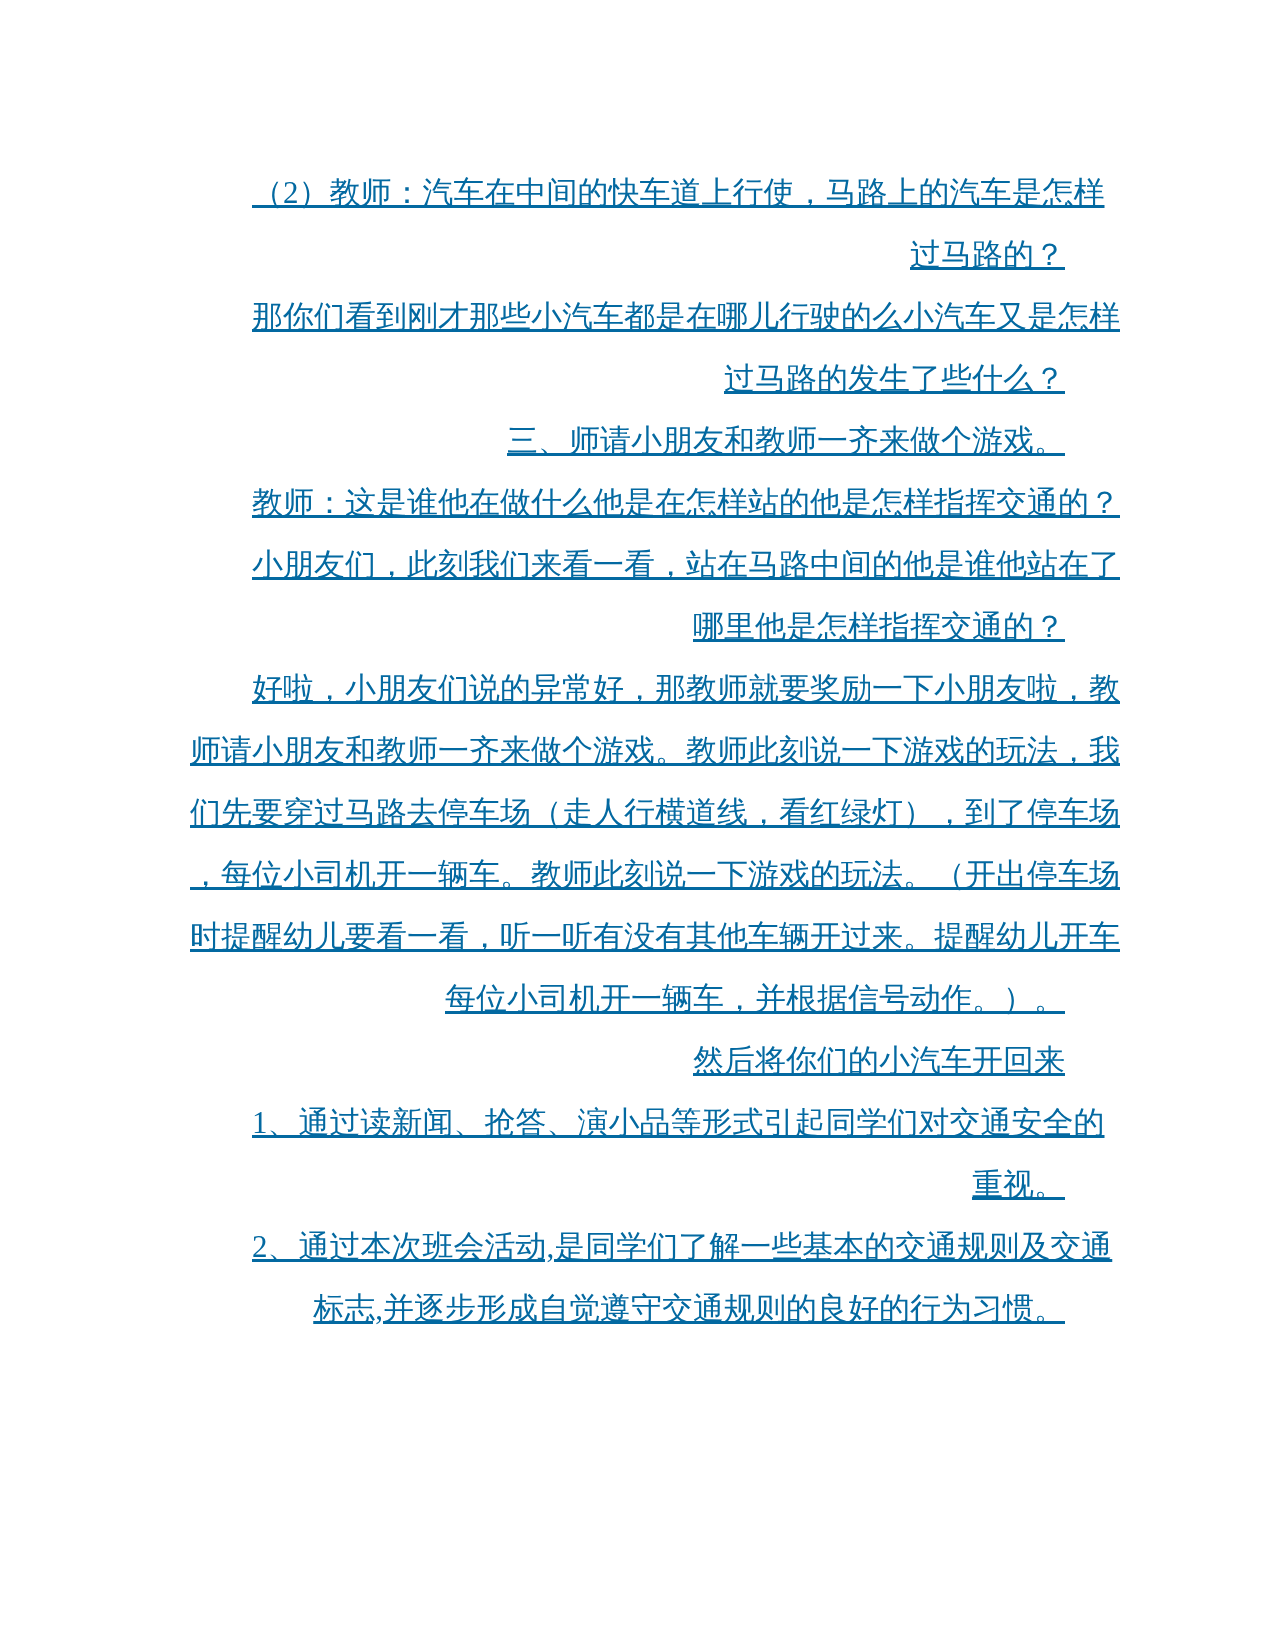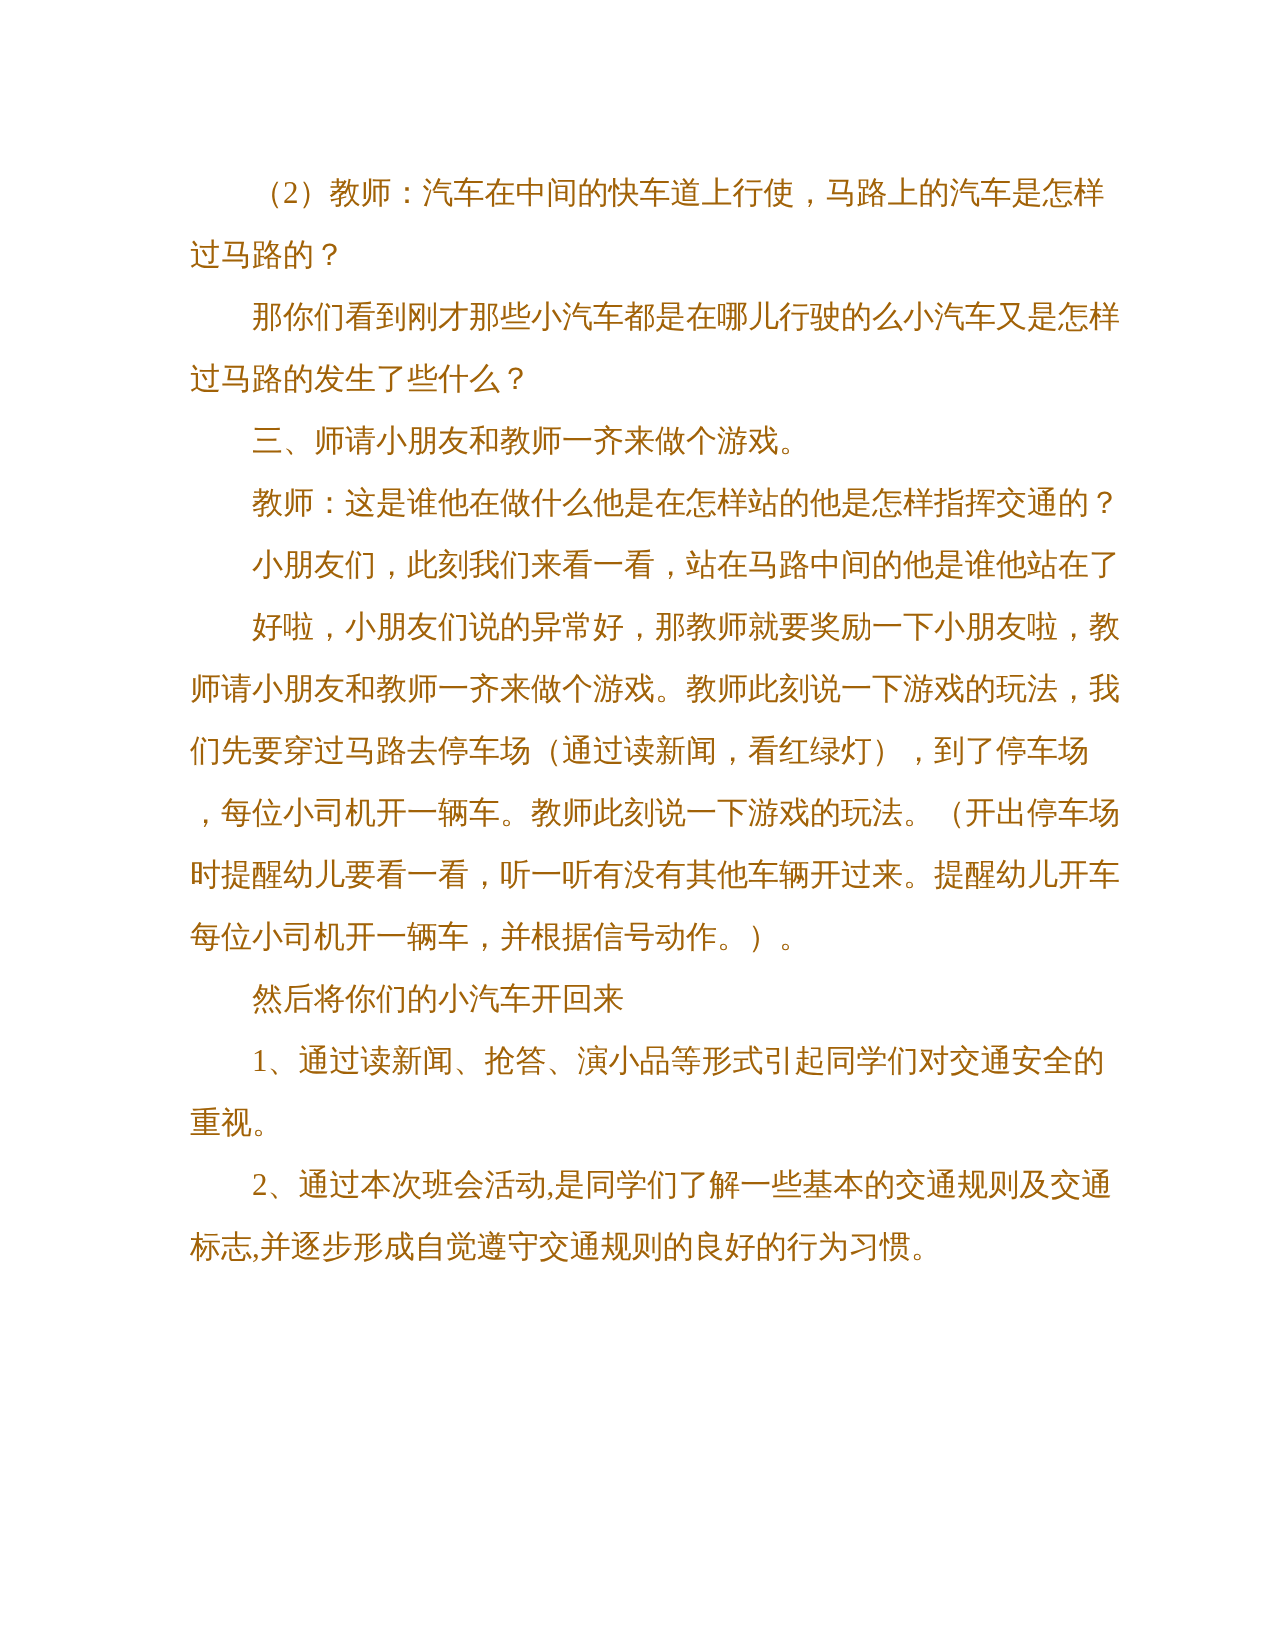--- a/index.html
+++ b/index.html
@@ -31,58 +31,59 @@
     color: #1f1f1f;
     font-weight: 400;
   }
   .para {
     margin: 0;
     padding: 0;
   }
   .line {
     height: 62px;
     white-space: nowrap;
-    text-align: left;
+    text-align: right;
   }
   .line.first {
     text-indent: 2em;
   }
   .line.full {
     text-align: justify;
     text-align-last: justify;
   }
 </style>
 </head>
 <body style="background: rgb(255, 255, 255);">
 
 <div class="page">
-  <div class="doc-body" style="color: #a16207;">
+  <div class="doc-body" style="color: #0369a1; text-decoration: underline;">
       <div class="para">
         <div class="line first full">（2）教师：汽车在中间的快车道上行使，马路上的汽车是怎样</div>
         <div class="line">过马路的？</div>
       </div>
       <div class="para">
         <div class="line first full">那你们看到刚才那些小汽车都是在哪儿行驶的么小汽车又是怎样</div>
         <div class="line">过马路的发生了些什么？</div>
       </div>
       <div class="para">
         <div class="line first">三、师请小朋友和教师一齐来做个游戏。</div>
       </div>
       <div class="para">
       </div>
       <div class="para">
         <div class="line first">教师：这是谁他在做什么他是在怎样站的他是怎样指挥交通的？</div>
       </div>
       <div class="para">
         <div class="line first full">小朋友们，此刻我们来看一看，站在马路中间的他是谁他站在了</div>
+        <div class="line">哪里他是怎样指挥交通的？</div>
       </div>
       <div class="para">
         <div class="line first full">好啦，小朋友们说的异常好，那教师就要奖励一下小朋友啦，教</div>
         <div class="line full">师请小朋友和教师一齐来做个游戏。教师此刻说一下游戏的玩法，我</div>
-        <div class="line full">们先要穿过马路去停车场（通过读新闻，看红绿灯），到了停车场</div>
+        <div class="line full">们先要穿过马路去停车场（走人行横道线，看红绿灯），到了停车场</div>
         <div class="line full">，每位小司机开一辆车。教师此刻说一下游戏的玩法。（开出停车场</div>
         <div class="line full">时提醒幼儿要看一看，听一听有没有其他车辆开过来。提醒幼儿开车</div>
         <div class="line">每位小司机开一辆车，并根据信号动作。）。</div>
       </div>
       <div class="para">
         <div class="line first">然后将你们的小汽车开回来</div>
       </div>
       <div class="para">
         <div class="line first full">1、通过读新闻、抢答、演小品等形式引起同学们对交通安全的</div>
         <div class="line">重视。</div>

